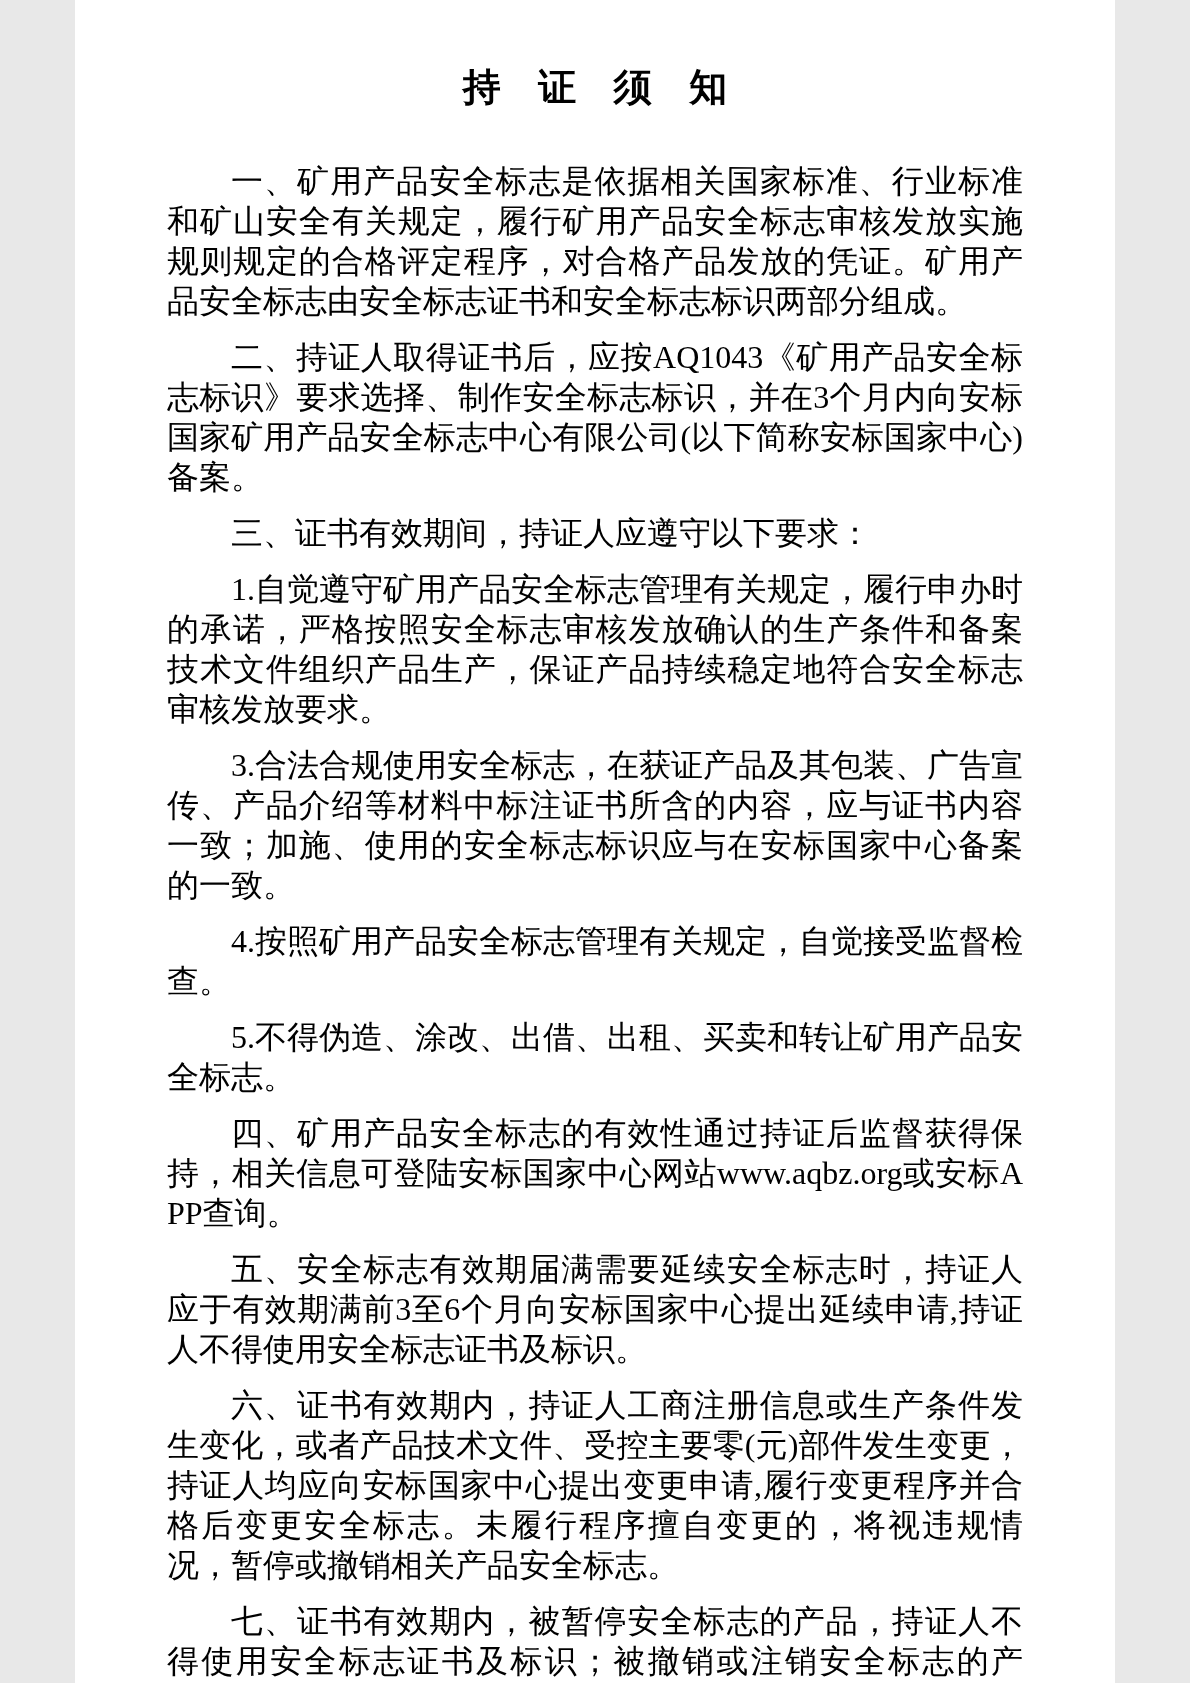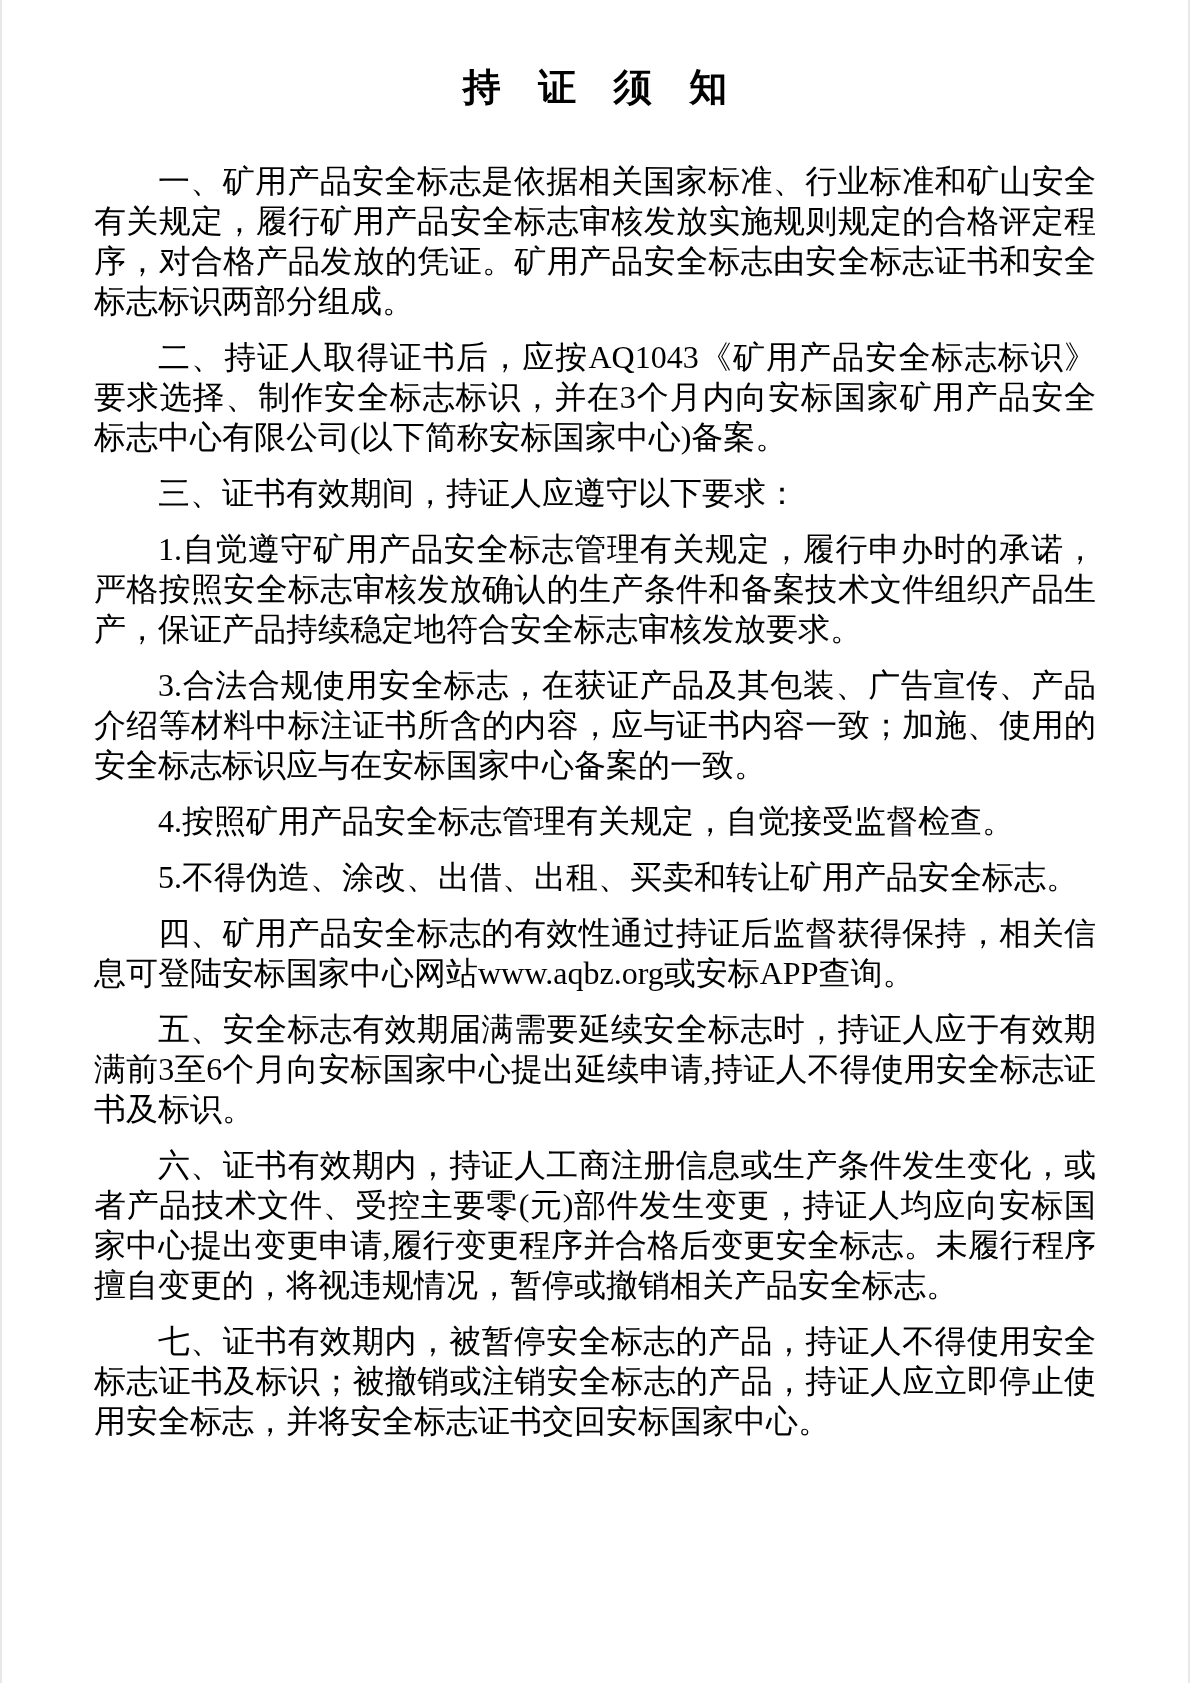--- a/index.html
+++ b/index.html
@@ -2,21 +2,21 @@
 <html lang="zh"><head>
 <meta charset="utf-8">
 <style>
   * { margin: 0; padding: 0; box-sizing: border-box; }
   html, body {
     background: #e8e8e8;
     font-family: "Liberation Serif", "DejaVu Serif", serif;
   }
   .page {
     position: relative;
-    width: 1186px;
+    width: 1040px;
     height: 1683px;
     margin: 0 auto;
     background: #ffffff;
     color: #000000;
     padding: 56px 92px 60px 92px;
     overflow: hidden;
   }
   .doc-title {
     text-align: center;
     font-size: 38px;

